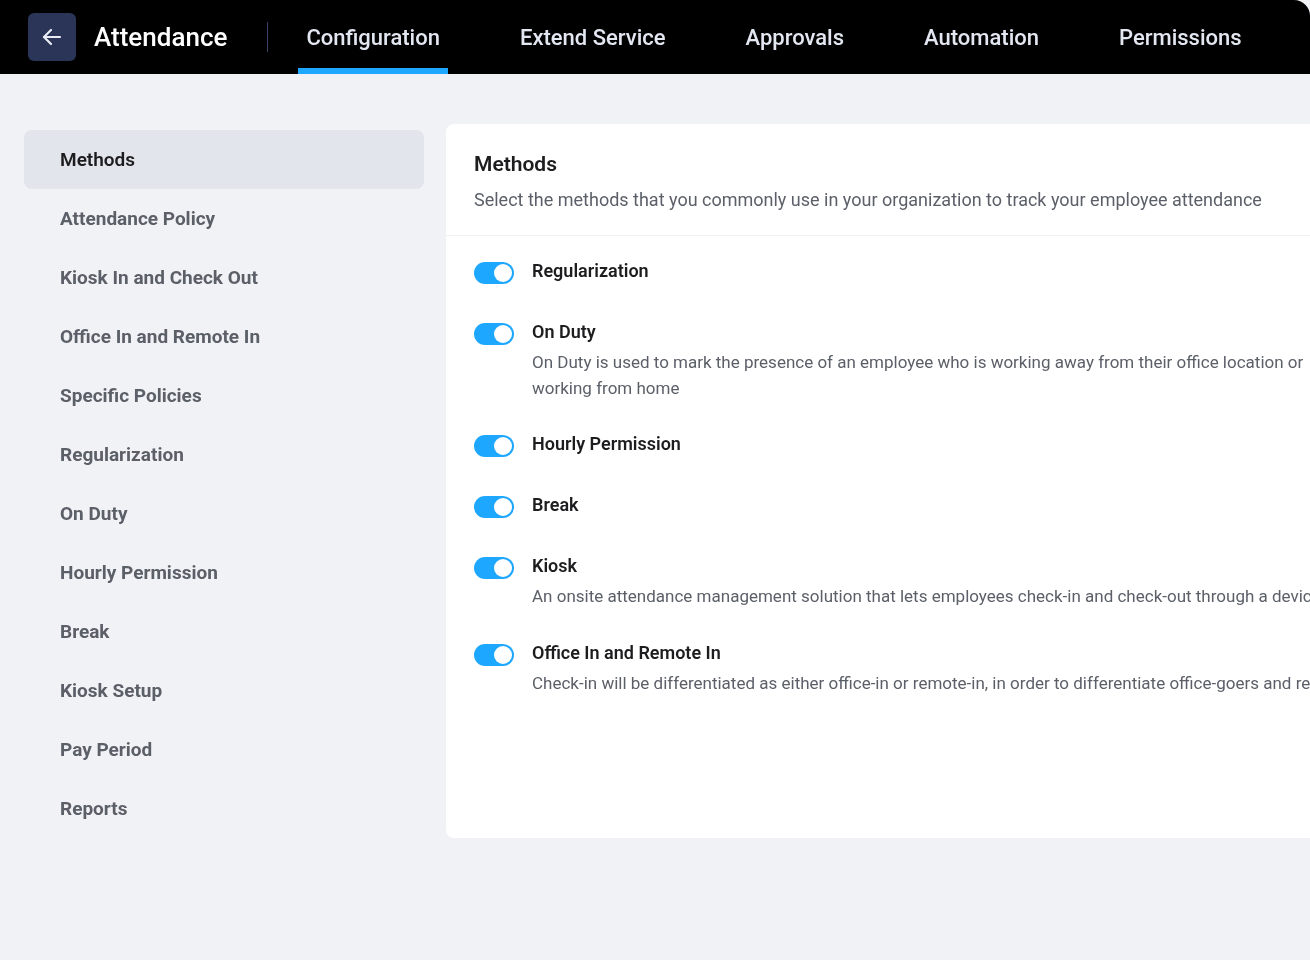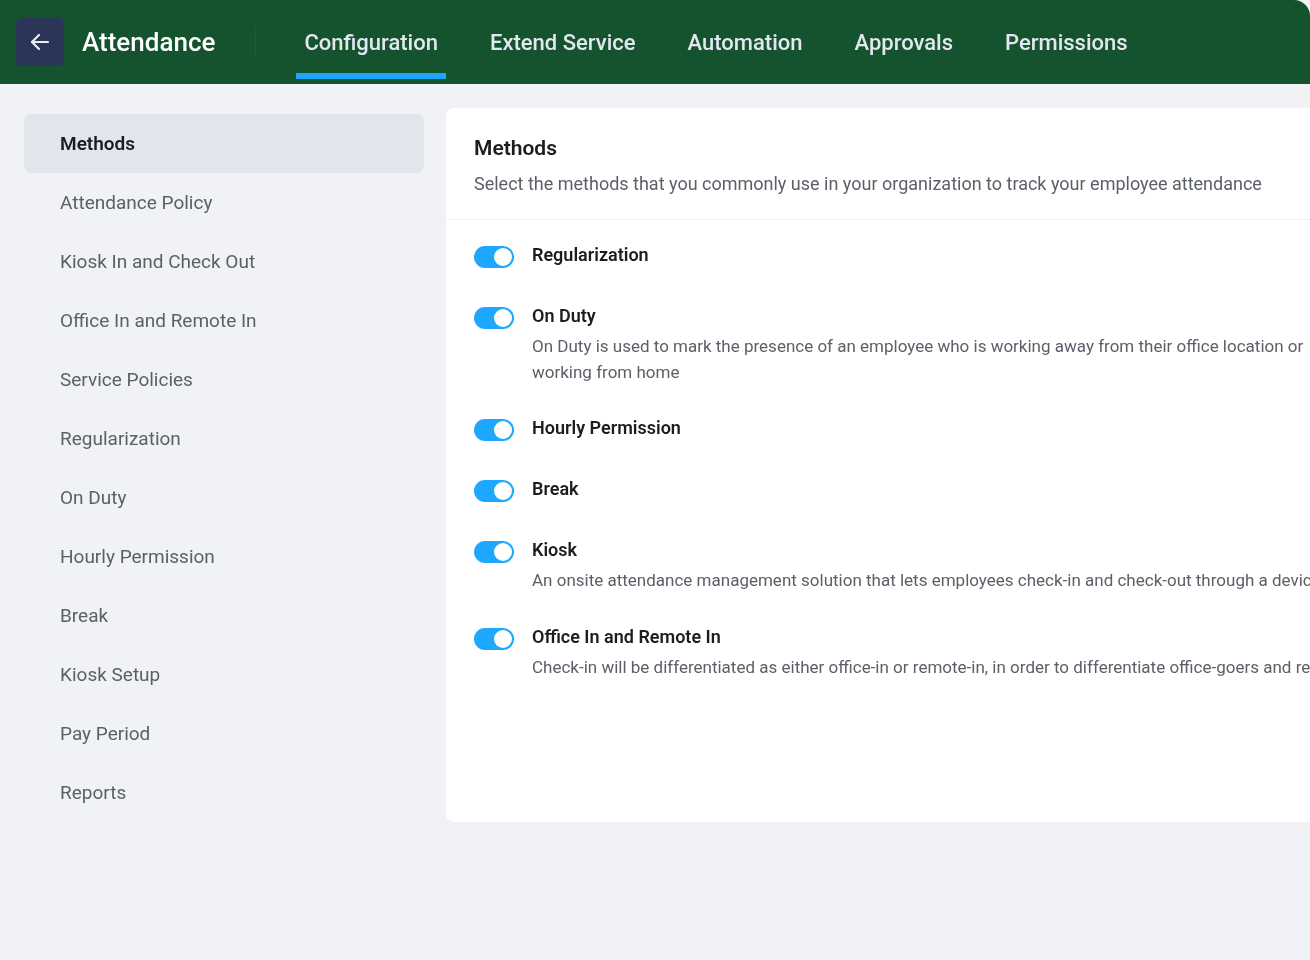--- a/index.html
+++ b/index.html
@@ -8,25 +8,25 @@
       box-sizing: border-box;
       font-family: -apple-system, BlinkMacSystemFont, "Segoe UI", Roboto, Helvetica, Arial, sans-serif;
     }
     body {
       background: #f1f2f5;
       width: 1310px;
       height: 960px;
       overflow: hidden;
     }
     .topbar {
-      background: #14532d;
-      height: 84px;
+      background: #000000;
+      height: 74px;
       display: flex;
       align-items: center;
-      padding: 0 16px;
+      padding: 0 28px;
       border-radius: 0 16px 0 0;
     }
     .back-button {
       width: 48px;
       height: 48px;
       background: #2b3558;
       border-radius: 6px;
       display: flex;
       align-items: center;
       justify-content: center;
@@ -43,22 +43,22 @@
       margin-right: 40px;
     }
     .separator-v {
       width: 1px;
       height: 30px;
       background: #3a4466;
       margin-right: 8px;
     }
     .topnav {
       display: flex;
-      gap: 52px;
-      margin-left: 40px;
+      gap: 80px;
+      margin-left: 30px;
     }
     .topnav-item {
       color: #e3e7f1;
       font-size: 22px;
       font-weight: 500;
       height: 74px;
       display: flex;
       align-items: center;
       cursor: pointer;
       position: relative;
@@ -69,31 +69,33 @@
       bottom: 0;
       left: -8px;
       right: -8px;
       height: 6px;
       background: #1ea7ff;
     }
     .body-wrap {
       display: flex;
       padding: 24px 0 0 24px;
       gap: 22px;
+      margin-top: 26px;
     }
     .sidebar {
       width: 400px;
       padding-top: 6px;
     }
     .sidebar-item {
       padding: 18px 36px;
       font-size: 19px;
       color: #5b5f68;
       cursor: pointer;
       border-radius: 8px;
+      font-weight: bold;
     }
     .sidebar-item.active {
       background: #e3e5ec;
       color: #1d1d1f;
       font-weight: 600;
     }
     .content-card {
       flex: 1;
       background: #ffffff;
       border-radius: 8px 0 0 8px;
@@ -170,33 +172,33 @@
     <svg width="24" height="24" viewBox="0 0 24 24" fill="none" stroke-width="2.2" stroke-linecap="round" stroke-linejoin="round">
       <line x1="20" y1="12" x2="4" y2="12"></line>
       <polyline points="11 5 4 12 11 19"></polyline>
     </svg>
   </div>
   <div class="page-title">Attendance</div>
   <div class="separator-v"></div>
   <div class="topnav" id="topnav">
       <div class="topnav-item active">Configuration</div>
       <div class="topnav-item">Extend Service</div>
+      <div class="topnav-item">Approvals</div>
       <div class="topnav-item">Automation</div>
-      <div class="topnav-item">Approvals</div>
       <div class="topnav-item">Permissions</div>
     </div>
 </div>
 
 <div class="body-wrap">
   <div class="sidebar" id="sidebar">
       <div class="sidebar-item active">Methods</div>
       <div class="sidebar-item">Attendance Policy</div>
       <div class="sidebar-item">Kiosk In and Check Out</div>
       <div class="sidebar-item">Office In and Remote In</div>
-      <div class="sidebar-item">Service Policies</div>
+      <div class="sidebar-item">Specific Policies</div>
       <div class="sidebar-item">Regularization</div>
       <div class="sidebar-item">On Duty</div>
       <div class="sidebar-item">Hourly Permission</div>
       <div class="sidebar-item">Break</div>
       <div class="sidebar-item">Kiosk Setup</div>
       <div class="sidebar-item">Pay Period</div>
       <div class="sidebar-item">Reports</div>
     </div>
 
   <div class="content-card">

